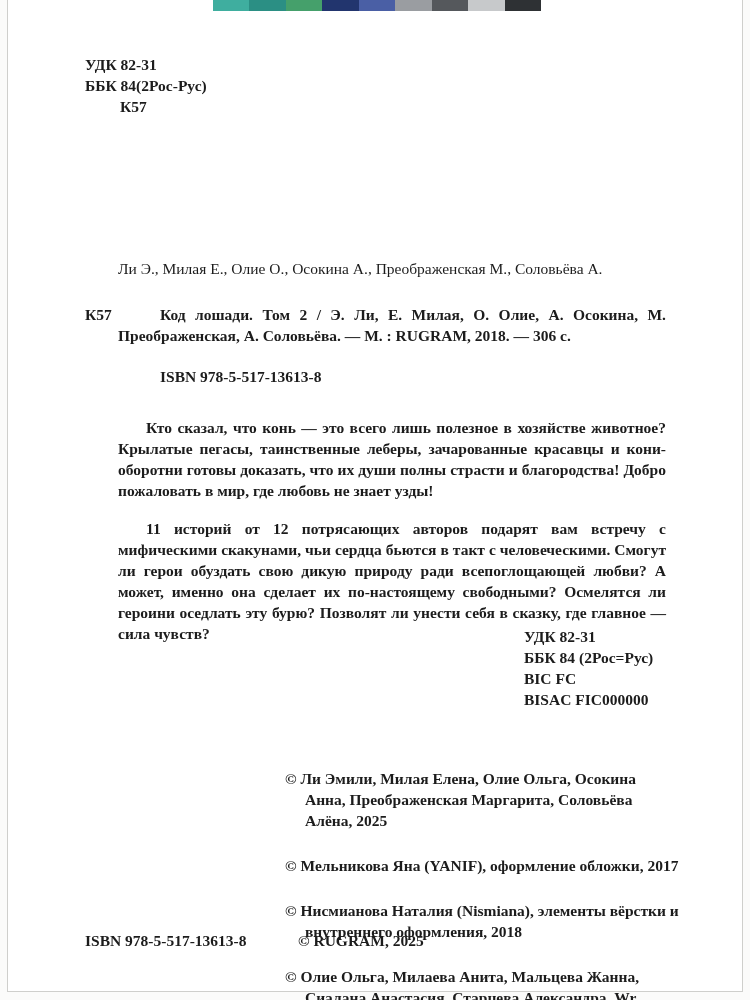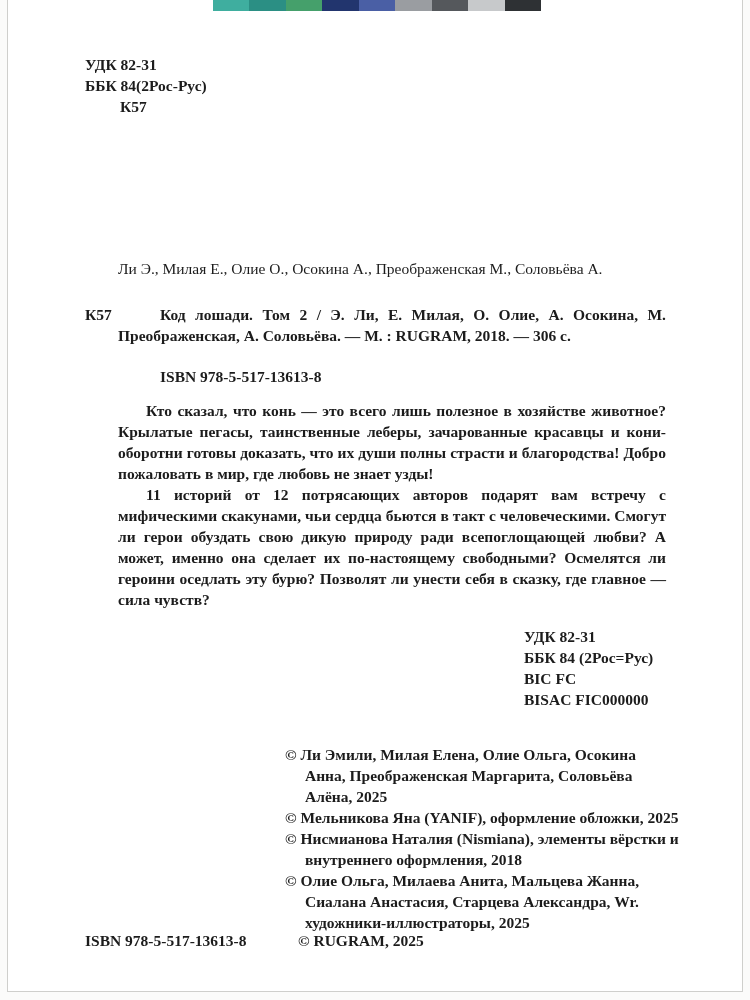--- a/index.html
+++ b/index.html
@@ -41,29 +41,29 @@
   .bib-entry {
     position: absolute; left: 118px; top: 304px; width: 548px;
     text-align: justify; text-indent: 42px; hyphens: auto;
   }
   .isbn-line { position: absolute; left: 160px; top: 366px; }
 
   .annotation {
     position: absolute; left: 118px; top: 400px; width: 548px;
     text-align: justify; hyphens: auto;
   }
-  .annotation p { text-indent: 28px; }
+  .annotation p { text-indent: 28px; margin-top: 17px; }
 
   .right-codes { position: absolute; left: 524px; top: 626px; }
 
   .credits {
     position: absolute; left: 285px; top: 744px; width: 394px;
     hyphens: auto;
   }
-  .credits .credit-item { padding-left: 20px; text-indent: -20px; }
+  .credits .credit-item { padding-left: 20px; text-indent: -20px; margin-top: 24px; }
 
   .footer-isbn { position: absolute; left: 85px; top: 930px; }
   .footer-publisher { position: absolute; left: 298px; top: 930px; }
 </style>
 </head>
 <body>
 
 <div class="page-frame"></div>
 
 <div class="color-bar">
@@ -99,19 +99,19 @@
 
 <div class="right-codes t">
   <div>УДК 82-31</div>
   <div>ББК 84 (2Рос=Рус)</div>
   <div>BIC FC</div>
   <div>BISAC FIC000000</div>
 </div>
 
 <div class="credits t">
   <div class="credit-item">© Ли Эмили, Милая Елена, Олие Ольга, Осокина Анна, Преображенская Маргарита, Соловьёва Алёна, 2025</div>
-  <div class="credit-item">© Мельникова Яна (YANIF), оформление обложки, 2025</div>
+  <div class="credit-item">© Мельникова Яна (YANIF), оформление обложки, 2017</div>
   <div class="credit-item">© Нисмианова Наталия (Nismiana), элементы вёрстки и внутреннего оформления, 2018</div>
   <div class="credit-item">© Олие Ольга, Милаева Анита, Мальцева Жанна, Сиалана Анастасия, Старцева Александра, Wr. художники-иллюстраторы, 2025</div>
 </div>
 
 <div class="footer-isbn t">ISBN 978-5-517-13613-8</div>
 <div class="footer-publisher t">© RUGRAM, 2025</div>
 
 </body></html>

